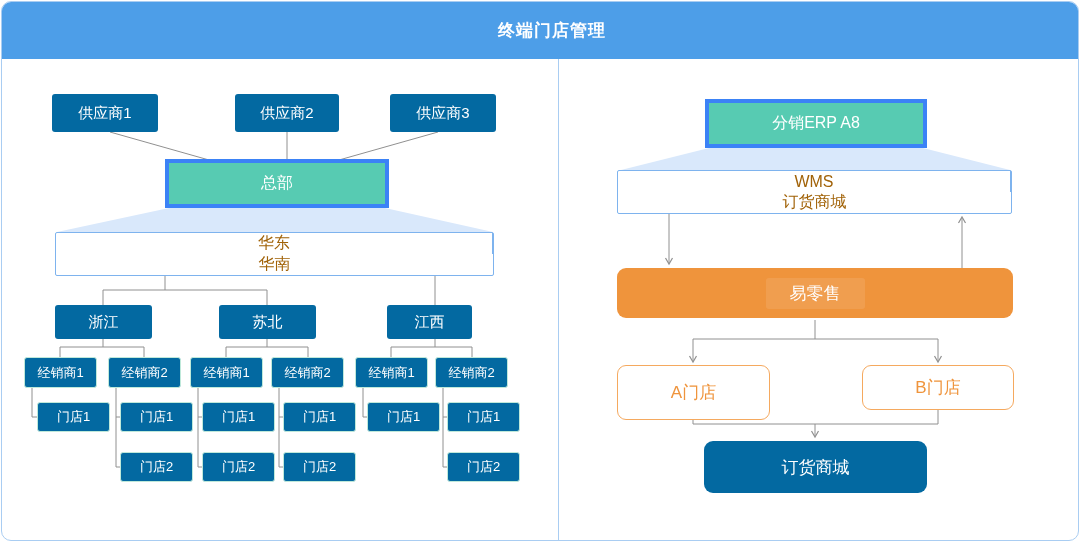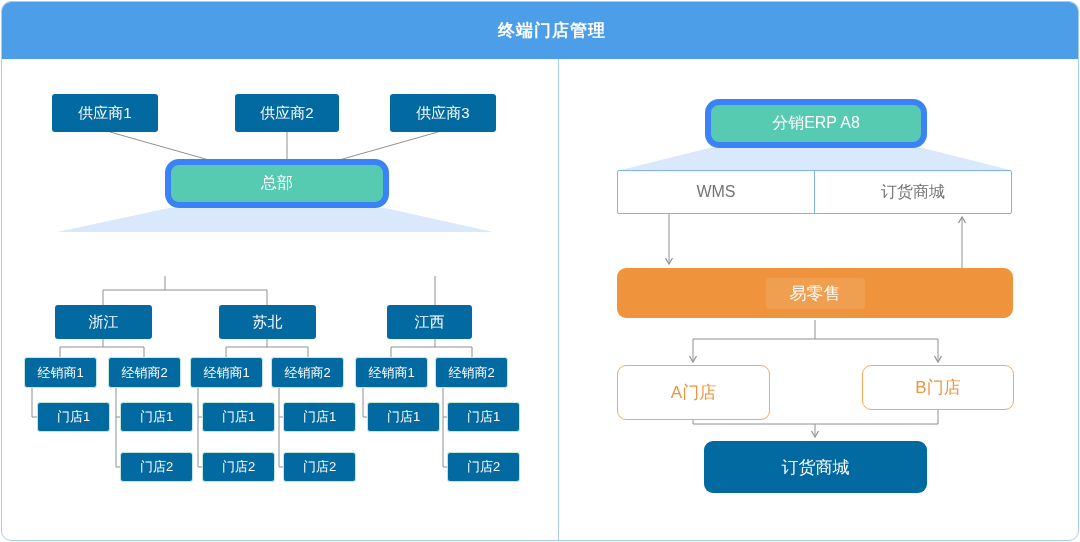--- a/index.html
+++ b/index.html
@@ -4,24 +4,24 @@
 <style>
   html,body{margin:0;padding:0;background:#ffffff;}
   body{width:1080px;height:542px;position:relative;font-family:"Liberation Sans","DejaVu Sans",sans-serif;}
   .card{position:absolute;left:1px;top:1px;width:1076px;height:538px;border:1px solid #a9cdf2;border-radius:10px;overflow:hidden;background:#ffffff;}
   .header{position:absolute;left:0;top:0;width:100%;height:57px;background:#4d9ee8;display:flex;align-items:center;justify-content:center;color:#ffffff;font-size:17px;font-weight:bold;letter-spacing:1px;padding-left:12px;}
   .vdivider{position:absolute;left:556px;top:57px;bottom:0;width:1px;background:#a9cdf2;}
   .wires{position:absolute;left:0;top:0;pointer-events:none;}
   .node{position:absolute;display:flex;align-items:center;justify-content:center;box-sizing:border-box;white-space:nowrap;}
   .blue{background:#0369a1;color:#ffffff;border-radius:3px;}
   .blue.soft{border:1px solid #bfe9da;}
-  .green{background:#57cbb2;color:#ffffff;border-radius:14px;border:6px solid #3b82f6;}
+  .green{background:#57cbb2;color:#ffffff;border-radius:0;border:4px solid #3b82f6;}
   .orangebox{background:#ef943c;color:#ffffff;border-radius:9px;}
   .orangebox .hl{background:rgba(255,255,255,0.10);padding:4px 24px;border-radius:3px;}
-  .whiteblue{background:#ffffff;border:1px solid #7eb3ee;color:#737373;border-radius:2px;padding:0;}
+  .whiteblue{background:#ffffff;border:1px solid #7eb3ee;color:#a16207;border-radius:2px;padding:0;flex-direction:column;}
   .whiteorange{background:#ffffff;border:1px solid #f5a95f;color:#ef943c;border-radius:9px;}
   .splitbox{display:flex;align-items:stretch;}
   .splitbox .cell{flex:1;display:flex;align-items:center;justify-content:center;}
   .splitbox .cell.first{border-right:1px solid #7eb3ee;}
   .f17{font-size:17px;}
   .f16{font-size:16px;}
   .f15{font-size:15px;}
   .f13{font-size:13px;}
 </style>
 </head>
@@ -70,20 +70,24 @@
   <div class="header">终端门店管理</div>
 
   <div class="vdivider"></div>
 
   <div class="node blue f15" style="left:50px;top:92px;width:106px;height:38px">供应商1</div>
   <div class="node blue f15" style="left:233px;top:92px;width:104px;height:38px">供应商2</div>
   <div class="node blue f15" style="left:388px;top:92px;width:106px;height:38px">供应商3</div>
 
   <div class="node green f16" style="left:163px;top:157px;width:224px;height:49px">总部</div>
 
+  <div class="node whiteblue splitbox f16" style="left:53px;top:230px;width:439px;height:44px">
+    <div class="cell first">华东</div>
+    <div class="cell">华南</div>
+  </div>
 
   <div class="node blue f15" style="left:53px;top:303px;width:97px;height:34px">浙江</div>
   <div class="node blue f15" style="left:217px;top:303px;width:97px;height:34px">苏北</div>
   <div class="node blue f15" style="left:385px;top:303px;width:85px;height:34px">江西</div>
 
   <div class="node blue soft f13" style="left:22px;top:355px;width:73px;height:31px">经销商1</div>
   <div class="node blue soft f13" style="left:106px;top:355px;width:73px;height:31px">经销商2</div>
   <div class="node blue soft f13" style="left:188px;top:355px;width:73px;height:31px">经销商1</div>
   <div class="node blue soft f13" style="left:269px;top:355px;width:73px;height:31px">经销商2</div>
   <div class="node blue soft f13" style="left:353px;top:355px;width:73px;height:31px">经销商1</div>

